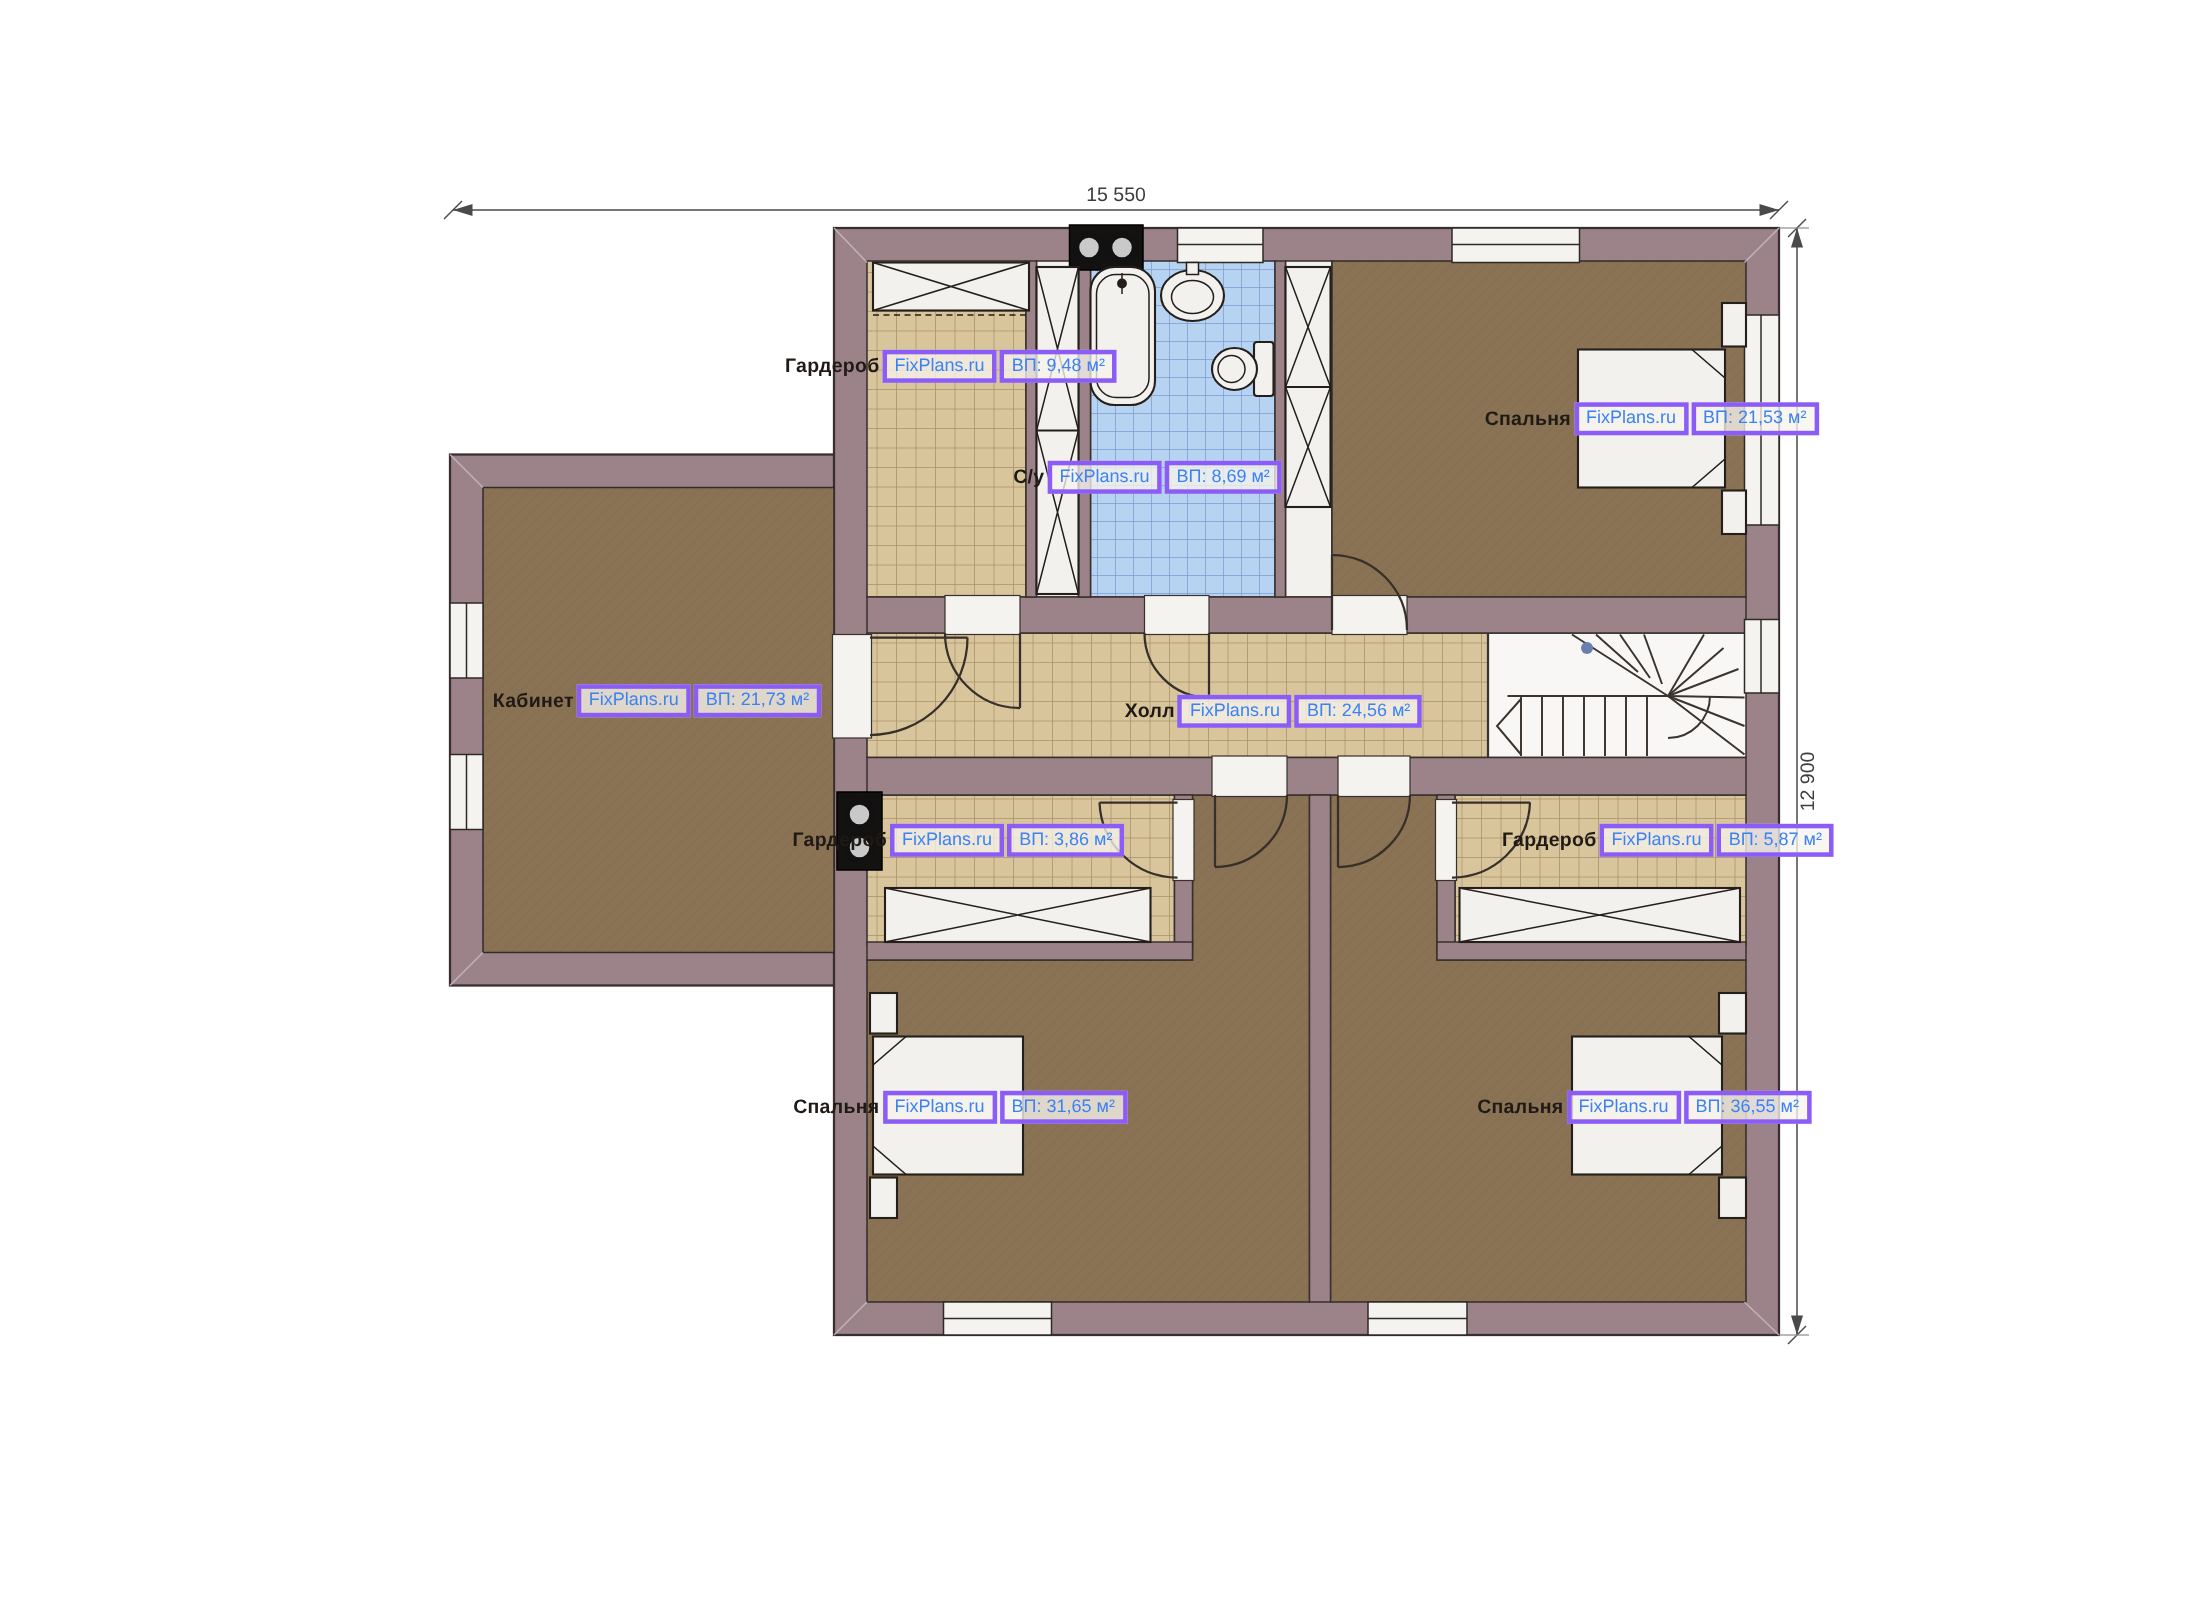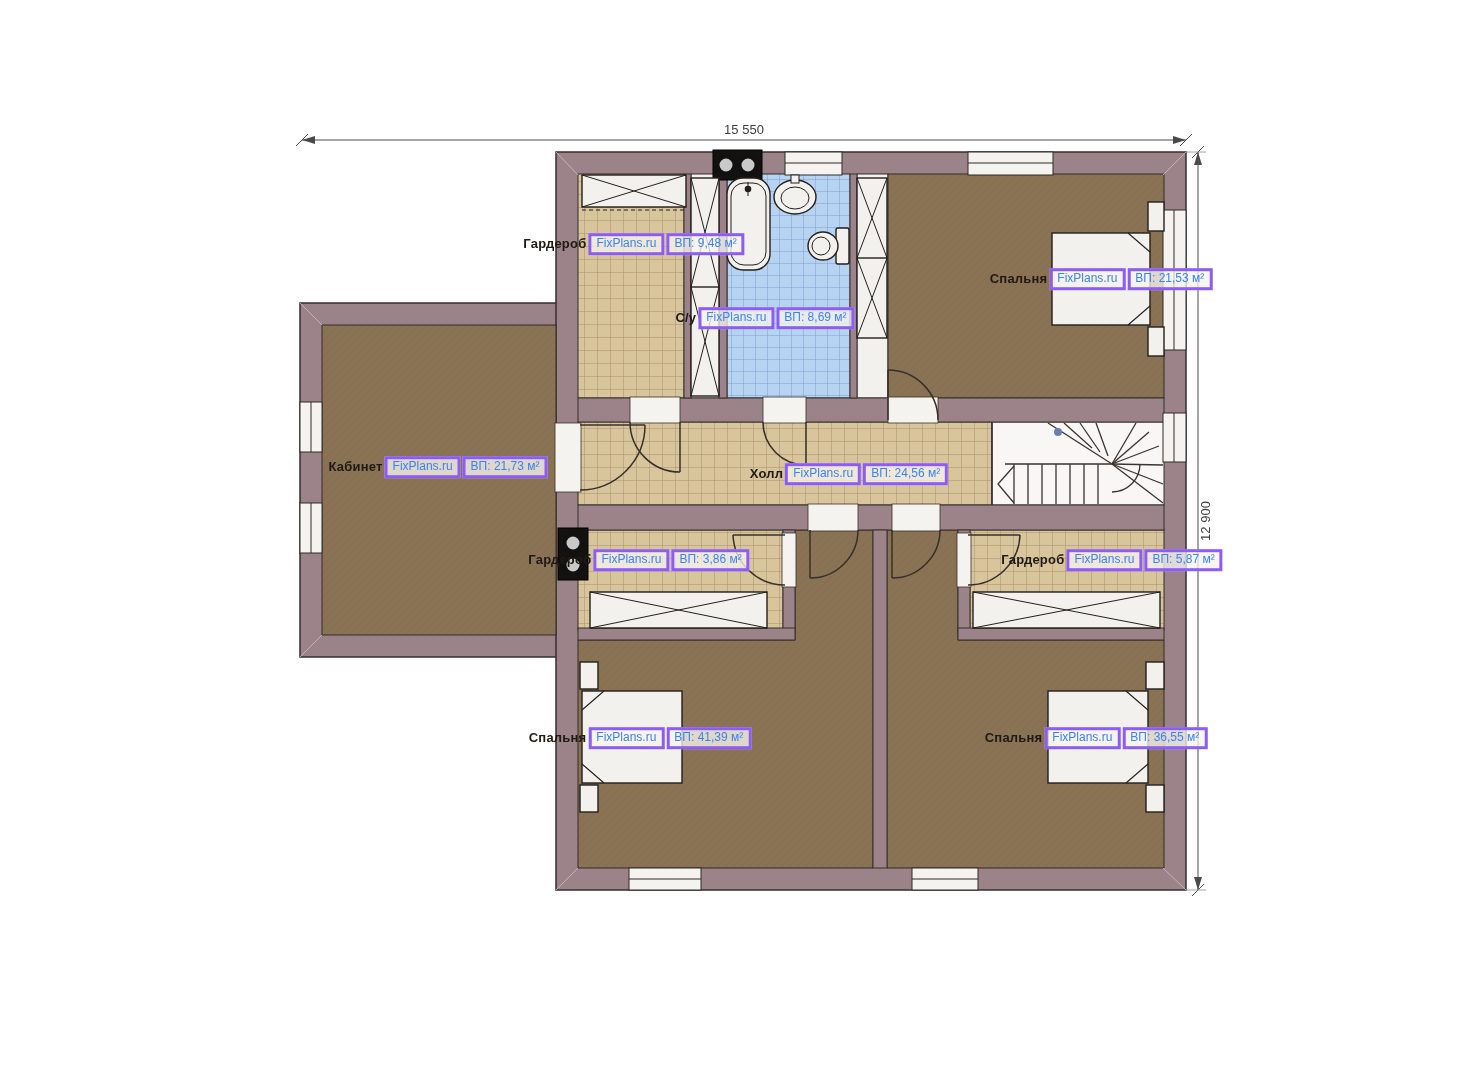--- a/index.html
+++ b/index.html
@@ -334,21 +334,21 @@
 
 <div class="room-label" style="left:1112px; top:560px;">
   <div class="room-name">Гардероб</div>
   <div class="label-box">FixPlans.ru</div>
   <div class="label-box">ВП: 5,87 м²</div>
 </div>
 
 <div class="room-label" style="left:640px; top:738px;">
   <div class="room-name">Спальня</div>
   <div class="label-box">FixPlans.ru</div>
-  <div class="label-box">ВП: 41,39 м²</div>
+  <div class="label-box">ВП: 31,65 м²</div>
 </div>
 
 <div class="room-label" style="left:1096px; top:738px;">
   <div class="room-name">Спальня</div>
   <div class="label-box">FixPlans.ru</div>
   <div class="label-box">ВП: 36,55 м²</div>
 </div>
 
 </div>
 

